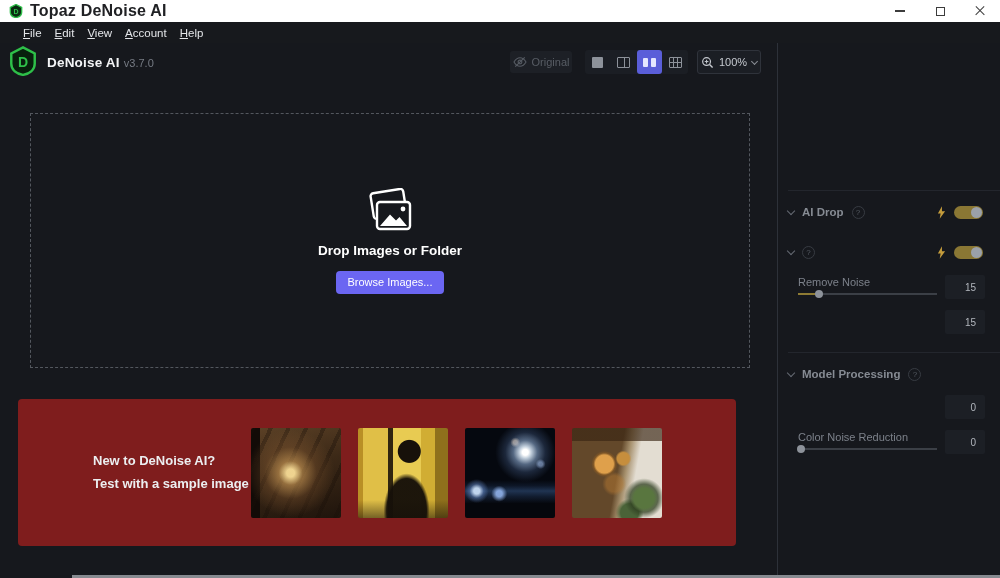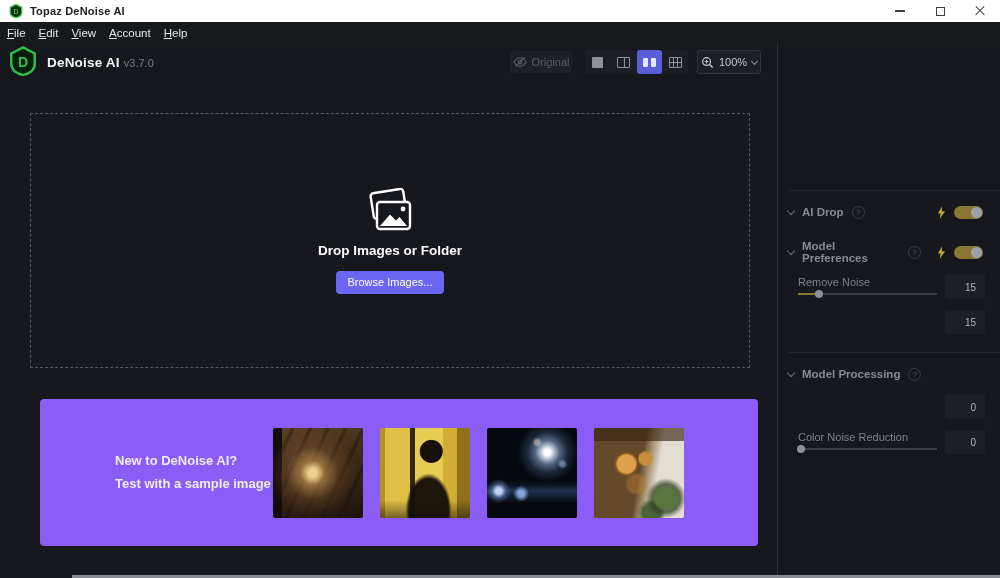--- a/index.html
+++ b/index.html
@@ -9,33 +9,33 @@
     background:#16181d;
     position:relative;
     overflow:hidden;
     -webkit-font-smoothing:antialiased;
   }
 
   
   .titlebar { position:absolute; top:0; left:0; right:0; height:22px; background:#ffffff;
               display:flex; align-items:center; }
   .tb-icon { margin:0 7px 0 9px; display:flex; }
-  .tb-title { font-size:11px; font-weight:700; color:#202124; letter-spacing:.2px; }
+  .tb-title { font-size:16px; font-weight:700; color:#202124; letter-spacing:.2px; }
   .win-btns { margin-left:auto; display:flex; height:100%; }
   .win-btn { width:40px; height:100%; display:flex; align-items:center; justify-content:center; cursor:default; }
   .ic-min { width:10px; height:1.4px; background:#3c3c3c; }
   .ic-max { width:9px; height:9px; border:1.2px solid #3c3c3c; }
   .ic-close { position:relative; width:10px; height:10px; }
   .ic-close::before,.ic-close::after { content:""; position:absolute; left:-1px; top:4.3px; width:12px; height:1.3px; background:#3c3c3c; }
   .ic-close::before { transform:rotate(45deg); }
   .ic-close::after { transform:rotate(-45deg); }
 
   
   .menubar { position:absolute; top:22px; left:0; right:0; height:21px; background:#17191d;
-             display:flex; align-items:center; padding-left:7px; gap:13px; }
+             display:flex; align-items:center; padding-left:23px; gap:13px; }
   .menu-item { display:inline-block; font-size:11.5px; color:#e3e5e8; cursor:default; }
   .menu-item::first-letter { text-decoration:underline; }
 
   
   .main-divider { position:absolute; left:777px; top:43px; bottom:0; width:1px; background:#2d3139; }
 
   
   .logo { position:absolute; left:8px; top:46px; }
   .brand { position:absolute; left:47px; top:55px; display:flex; align-items:baseline; }
   .app-name { font-size:13.5px; font-weight:700; color:#f3f4f6; letter-spacing:.2px; }
@@ -70,22 +70,22 @@
   
   .dropzone { position:absolute; left:30px; top:113px; width:720px; height:255px;
               border:1px dashed #53575e; display:flex; flex-direction:column;
               align-items:center; justify-content:center; }
   .dz-title { margin-top:9px; font-size:13.5px; font-weight:700; color:#ffffff; }
   .btn-browse { margin-top:13px; width:108px; height:23px; background:#6b66f2; border:none; border-radius:4px;
                 color:#fff; font-size:11px; font-family:inherit; display:flex; align-items:center;
                 justify-content:center; cursor:pointer; }
 
   
-  .sample-panel { position:absolute; left:40px; top:399px; width:718px; height:147px;
-                  background:#8b5cf6; border-radius:4px; }
+  .sample-panel { position:absolute; left:18px; top:399px; width:718px; height:147px;
+                  background:#7f1d1d; border-radius:4px; }
   .sp-heading { position:absolute; left:75px; top:50px; font-size:13px; font-weight:700;
                 color:#eceef0; line-height:23px; }
   .thumb { position:absolute; top:29px; width:90px; height:90px; border-radius:2px; cursor:pointer; }
   .thumb-1 { left:233px;
     background:
       radial-gradient(circle at 44% 50%, rgba(248,220,150,.95) 0 4px, rgba(225,170,95,.55) 12px, rgba(150,100,55,.28) 26px, rgba(0,0,0,0) 44px),
       repeating-linear-gradient(115deg, rgba(25,15,8,.35) 0 4px, rgba(0,0,0,0) 4px 16px),
       linear-gradient(90deg, #120b07 0 10%, rgba(0,0,0,0) 10%),
       linear-gradient(165deg, #5c4126 0%, #3c2917 45%, #1f140c 100%); }
   .thumb-2 { left:340px;
@@ -264,21 +264,20 @@
           <path d="M5.5 0 L1 8 H4 L3 14 L9 5.5 H5.5 Z" fill="#c49c3c"></path>
         </svg>
     </span>
     <span class="toggle on">
         <span class="knob"></span>
       </span>
   </div>
 
   <div class="section-row" style="top:198px">
     <span class="chev"></span>
-    <span class="sec-title">Model Preferences</span>
     <span class="help-badge">?</span>
     <span class="sec-spacer"></span>
     <span class="bolt">
       <svg width="9" height="13" viewBox="0 0 10 14">
           <path d="M5.5 0 L1 8 H4 L3 14 L9 5.5 H5.5 Z" fill="#c49c3c"></path>
         </svg>
     </span>
     <span class="toggle on">
         <span class="knob"></span>
       </span>

